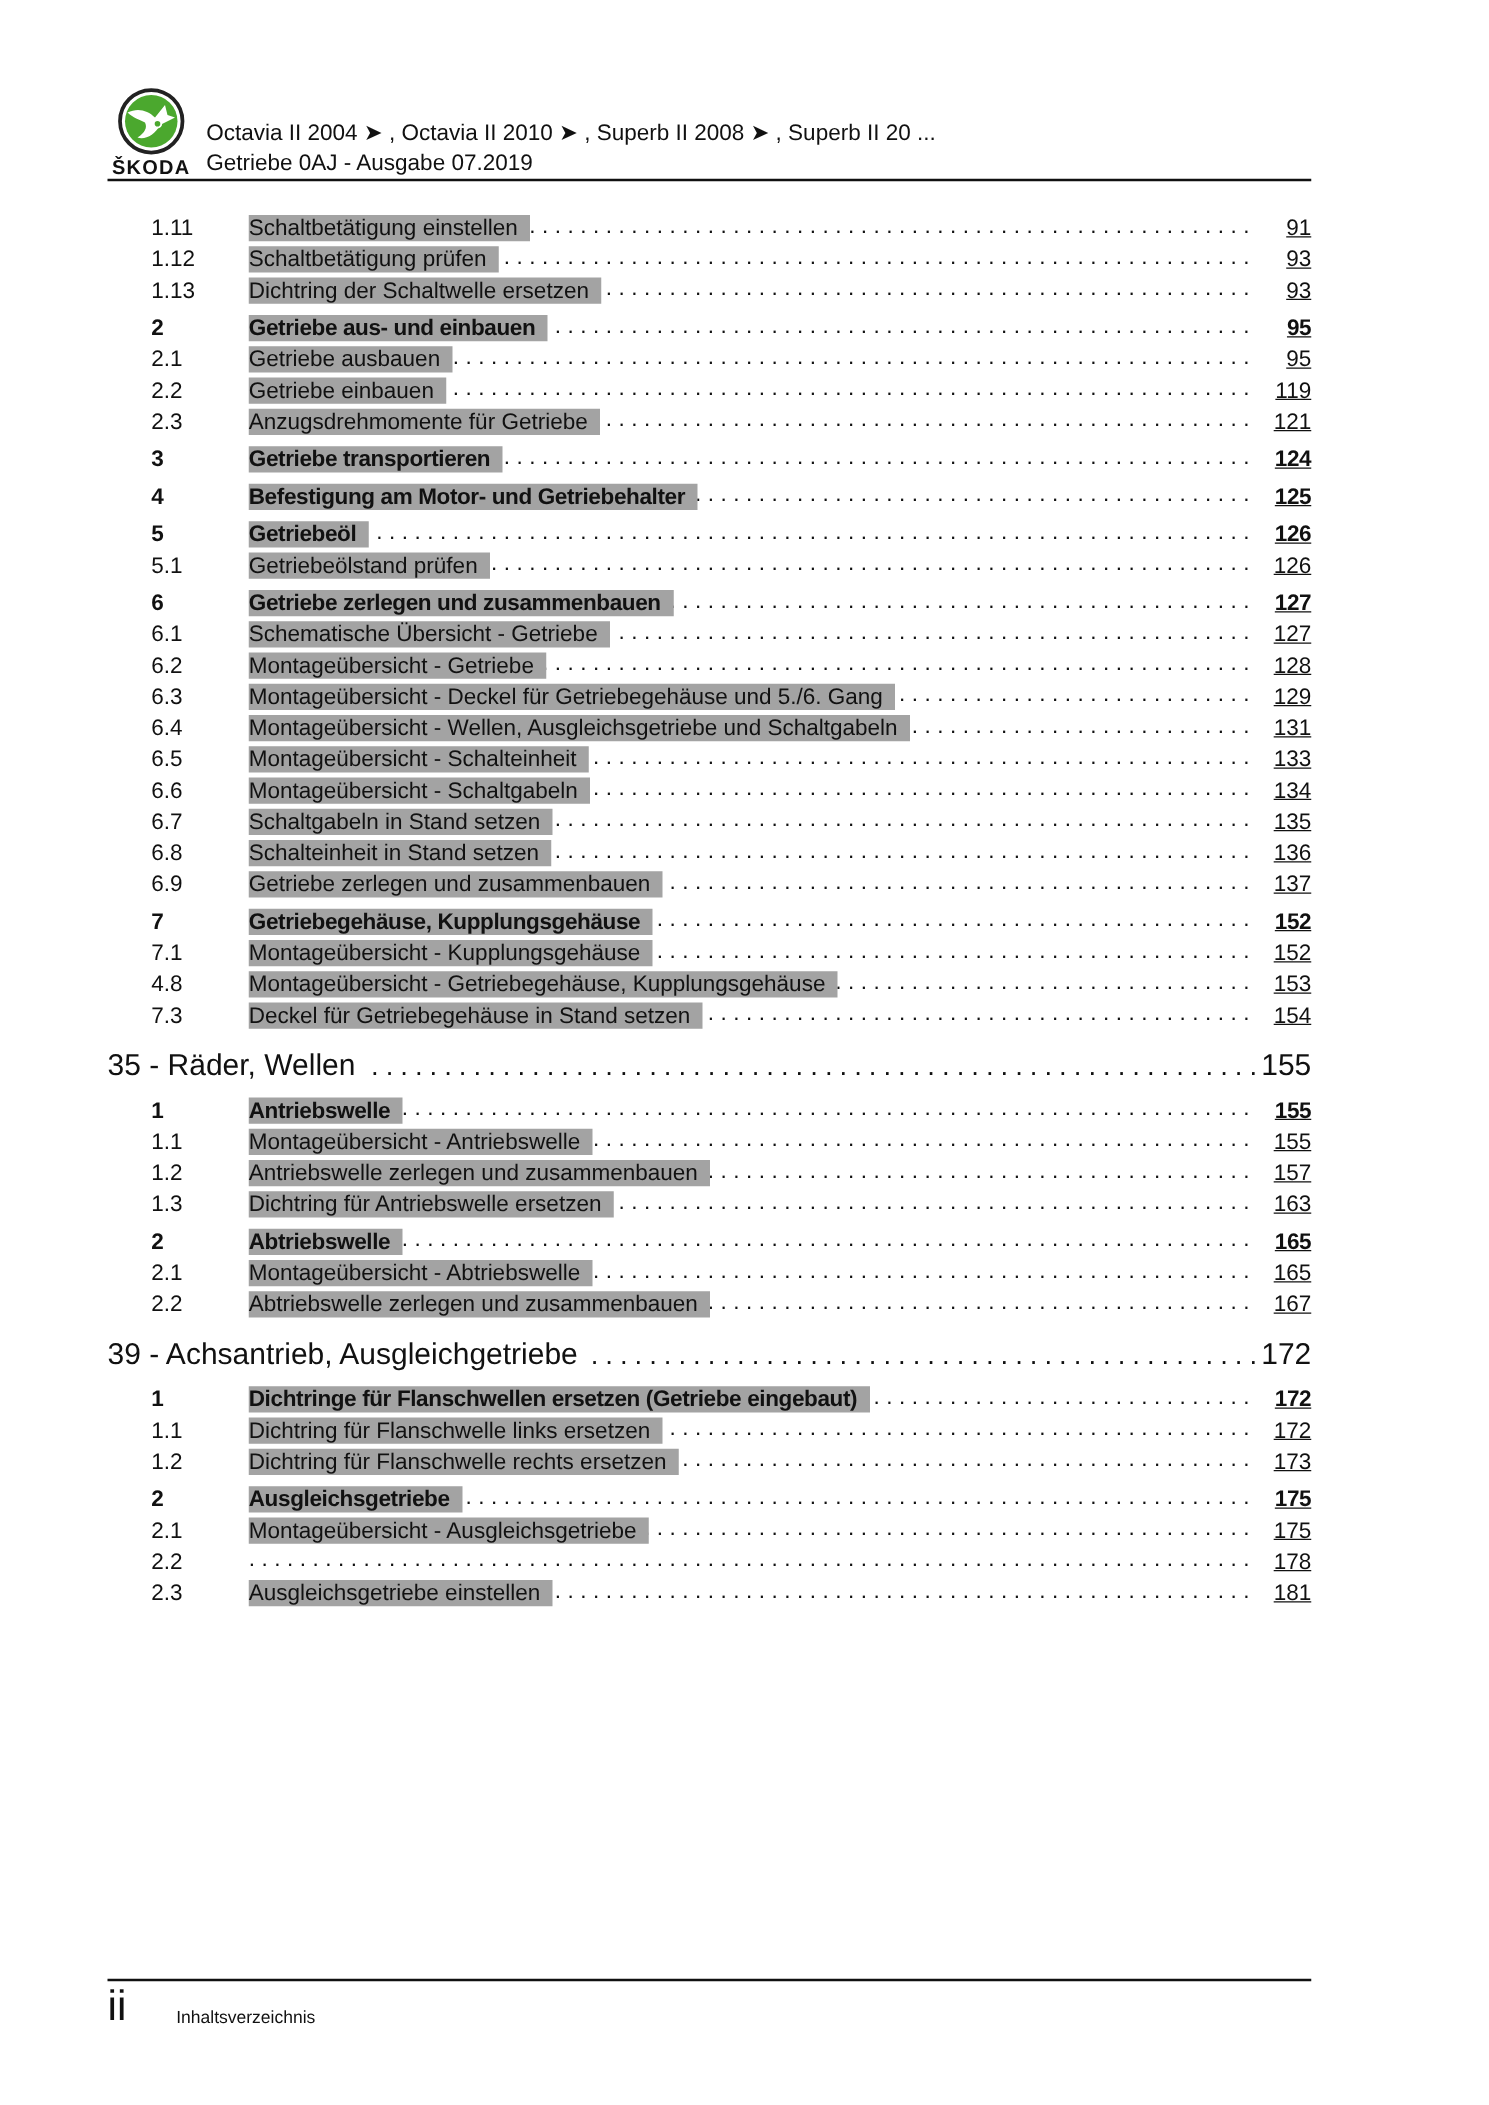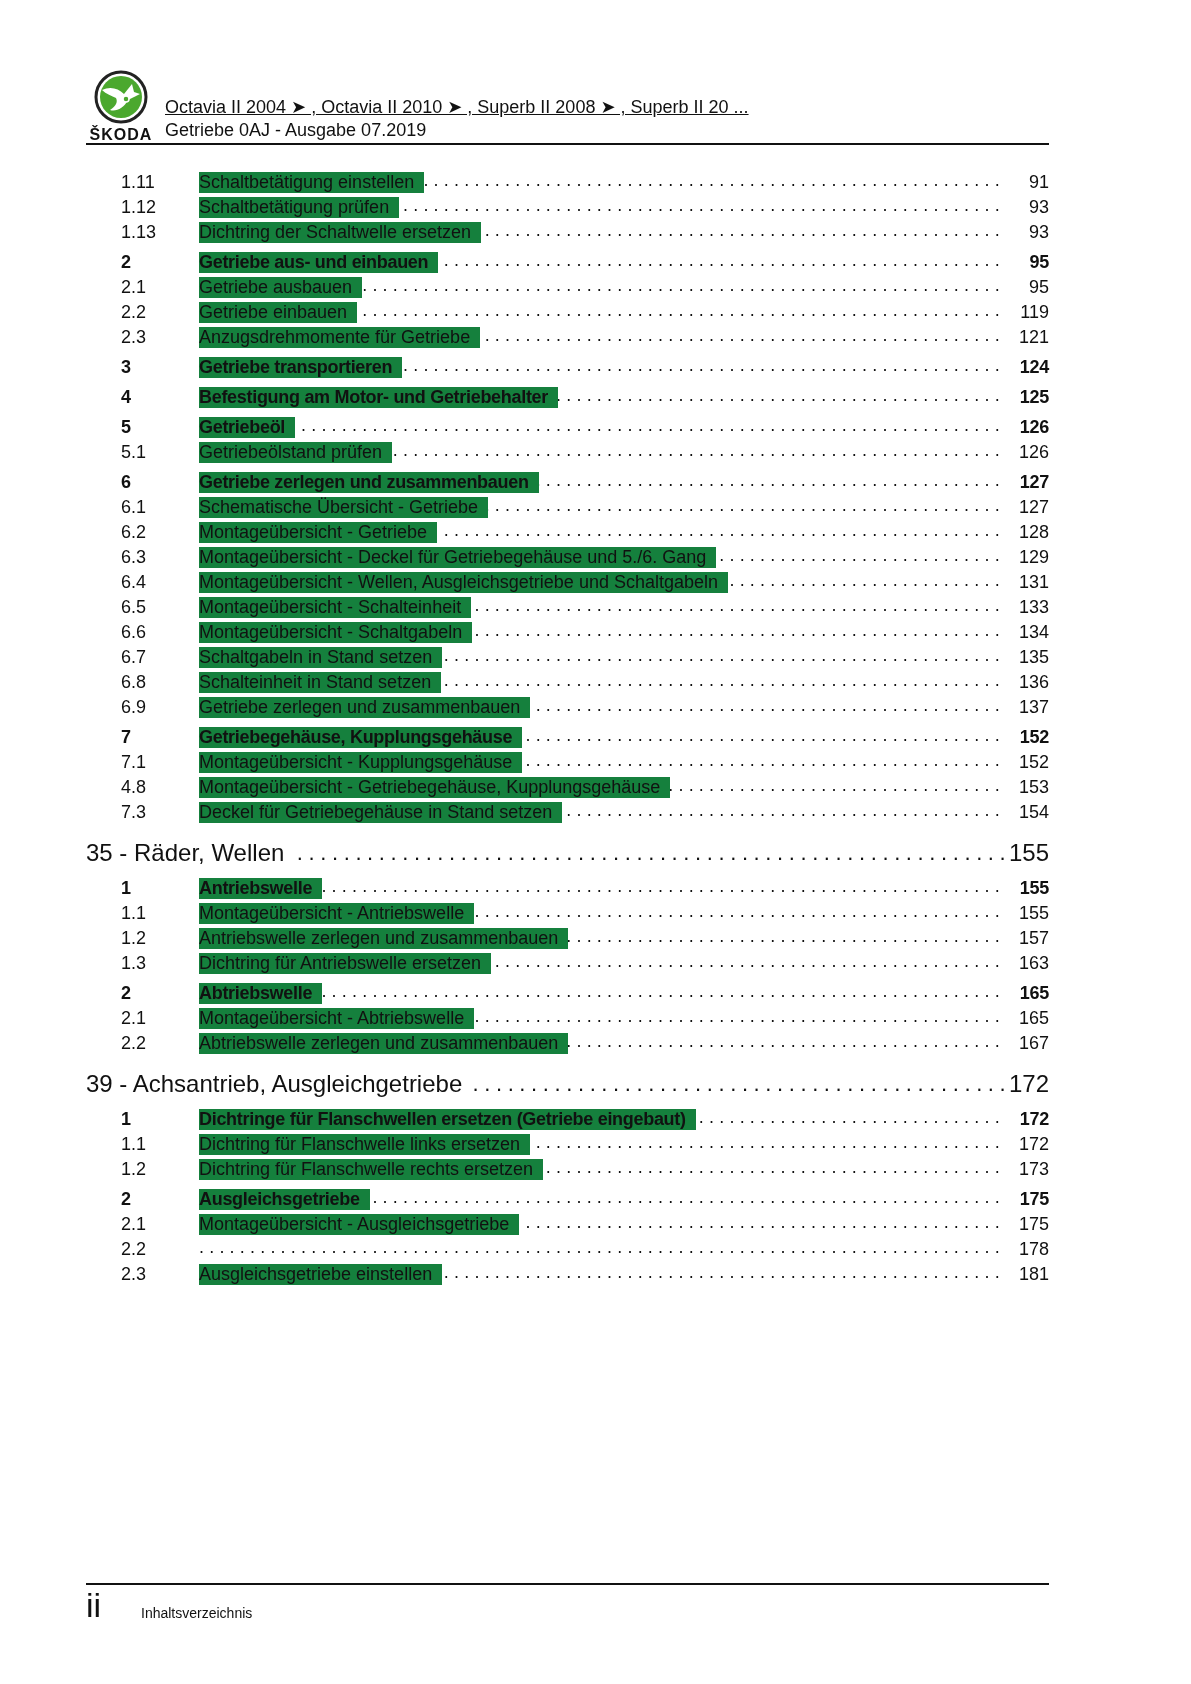--- a/index.html
+++ b/index.html
@@ -3,32 +3,32 @@
 <meta charset="utf-8">
 <style>
   html, body { margin: 0; padding: 0; background: #ffffff; }
   body { width: 1191px; height: 1684px; position: relative; overflow: hidden;
          font-family: "Liberation Sans", "DejaVu Sans", sans-serif; color: #111; }
   .header { position: absolute; left: 86px; top: 68px; width: 963px; height: 76px; }
   .logo { position: absolute; left: 2px; top: 2px; width: 64px; height: 72px; }
   .logo svg { display: block; }
   .logo-text { position: absolute; left: 0; top: 56px; width: 66px; text-align: center;
                font-size: 16px; font-weight: bold; letter-spacing: 1px; color: #111; }
-  .h-line1 { position: absolute; left: 79px; top: 28px; font-size: 18px; white-space: nowrap; text-decoration: underline; }
+  .h-line1 { position: absolute; left: 79px; top: 28px; font-size: 18px; white-space: nowrap; }
   .h-line2 { position: absolute; left: 79px; top: 52px; font-size: 18px; white-space: nowrap; }
   .header-rule { position: absolute; left: 86px; top: 143px; width: 963px; height: 2px; background: #111; }
 
   .toc { position: absolute; left: 86px; top: 170px; width: 963px; }
   .row { position: relative; height: 25px; display: flex; align-items: center; font-size: 18px; white-space: nowrap; }
   .row.bold { font-weight: bold; margin-top: 5px; letter-spacing: -0.3px; }
   .row .num { position: absolute; left: 35px; }
-  .row .title { position: absolute; left: 113px; background: #15803d; padding-right: 10px; z-index: 2; }
+  .row .title { position: absolute; left: 113px; background: #a3a3a3; padding-right: 10px; z-index: 2; }
   .row .leader { position: absolute; left: 113px; right: 44px; top: 0; height: 25px;
                  overflow: hidden; z-index: 1; font-weight: normal; letter-spacing: 5.2px; color: #111; text-align: right; }
-  .row .page { position: absolute; right: 0; width: 40px; text-align: right; background: #fff; z-index: 2; }
+  .row .page { position: absolute; right: 0; width: 40px; text-align: right; background: #fff; z-index: 2; text-decoration: underline; }
   .chapter { position: relative; height: 36px; margin-top: 10px; display: flex; align-items: center; font-size: 24px; white-space: nowrap; }
   .chapter .ctitle { position: absolute; left: 0; background: #fff; padding-right: 12px; z-index: 2; }
   .chapter .leader { position: absolute; left: 0; right: 42px; top: 0; height: 36px; line-height: 36px;
                      overflow: hidden; z-index: 1; letter-spacing: 5.6px; text-align: right; font-size: 22px; }
   .chapter .page { position: absolute; right: 0; text-align: right; background: #fff; z-index: 2; }
 
   .footer-rule { position: absolute; left: 86px; top: 1583px; width: 963px; height: 2px; background: #111; }
   .footer-num { position: absolute; left: 86px; top: 1590px; font-size: 34px; line-height: 30px; }
   .footer-label { position: absolute; left: 117px; top: 1605px; font-size: 14px; margin-left: 24px; }
 </style>

